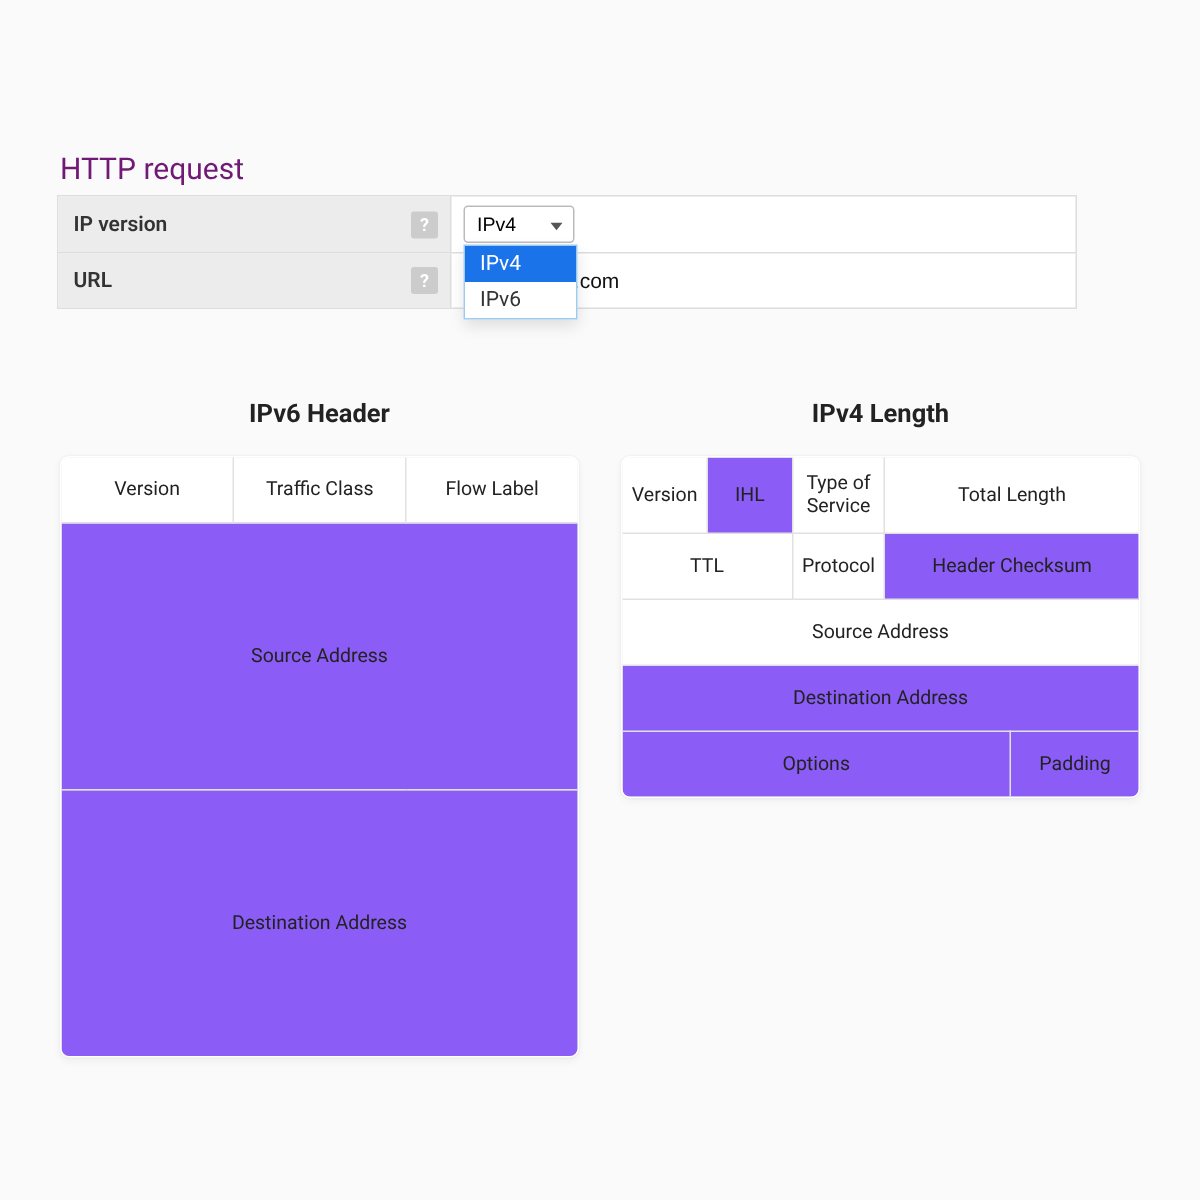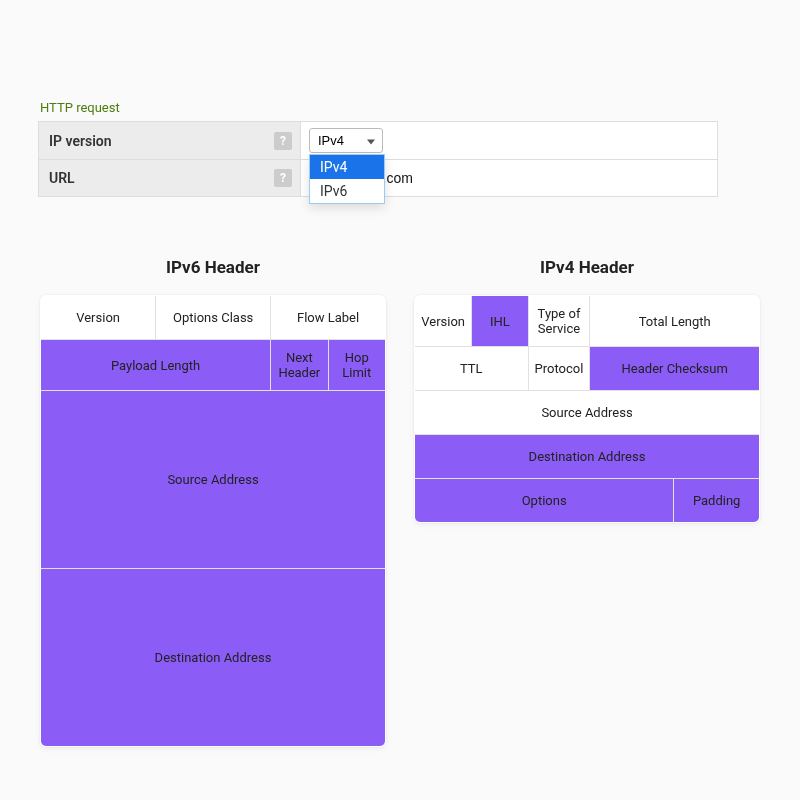--- a/index.html
+++ b/index.html
@@ -1,19 +1,19 @@
 <!DOCTYPE html>
 <html><head>
 <meta charset="utf-8">
 <style>
   * { box-sizing: border-box; margin: 0; padding: 0; }
   html, body { width: 800px; height: 800px; font-family: -apple-system, BlinkMacSystemFont, "Segoe UI", Roboto, Arial, sans-serif; font-size: 14px; color: #333; background: #fafafa; }
   .wrap { padding: 40px 38px 0 38px; position: relative; }
 
-  .panel-title { color: #4d7c0f; font-size: 13px; font-weight: 400; margin: 60px 0 6px 2px; }
+  .panel-title { color: #701a75; font-size: 20px; font-weight: 400; margin: 60px 0 6px 2px; }
 
   .form-table { width: 680px; border-collapse: collapse; border: 1px solid #ddd; background: #fff; }
   .form-table td { border: 1px solid #ddd; vertical-align: middle; }
   .label-cell { background: #ececec; width: 262px; padding: 8px 10px; font-weight: 600; position: relative; margin-left: 47px; }
   .help-box { position: absolute; right: 8px; top: 50%; transform: translateY(-50%); width: 18px; height: 18px; background: #ccc; color: #fff; font-size: 12px; font-weight: 700; border-radius: 2px; display: flex; align-items: center; justify-content: center; cursor: pointer; }
   .input-cell { padding: 6px 8px; position: relative; margin-left: 18px; }
   .select { border: 1px solid #bbb; border-radius: 3px; padding: 4px 22px 4px 8px; font-size: 13px; background: #fff; appearance: none; position: relative; min-width: 74px; }
   .select-wrap { position: relative; display: inline-block; }
   .select-wrap::after { content: ""; position: absolute; right: 8px; top: 50%; transform: translateY(-30%); border-left: 4px solid transparent; border-right: 4px solid transparent; border-top: 5px solid #555; pointer-events: none; }
   .text-input { width: 100%; border: none; outline: none; font-size: 14px; padding: 4px 2px; color: #111; }
@@ -78,40 +78,35 @@
       <table class="hdr-table">
         <colgroup>
             <col style="width:33.4%">
             <col style="width:33.3%">
             <col style="width:16.65%">
             <col style="width:16.65%">
           </colgroup>
         <tbody>
             <tr class="row-h">
           <td class="cell-white">Version</td>
-          <td class="cell-white">Options Class</td>
+          <td class="cell-white">Traffic Class</td>
           <td class="cell-white" colspan="2">Flow Label</td>
-        </tr>
-        <tr class="row-h">
-          <td class="shade" colspan="2">Payload Length</td>
-          <td class="shade">Next Header</td>
-          <td class="shade">Hop Limit</td>
         </tr>
         <tr>
           <td class="shade tall" colspan="4">Source Address</td>
         </tr>
         <tr>
           <td class="shade tall" colspan="4">Destination Address</td>
         </tr>
       </tbody>
         </table>
     </div>
 
     <div class="col">
-      <div class="hdr-title">IPv4 Header</div>
+      <div class="hdr-title">IPv4 Length</div>
       <table class="hdr-table">
         <colgroup>
             <col style="width:16.6%">
             <col style="width:16.6%">
             <col style="width:16.6%">
             <col style="width:25.1%">
             <col style="width:25.1%">
           </colgroup>
         <tbody>
             <tr class="row-h">

